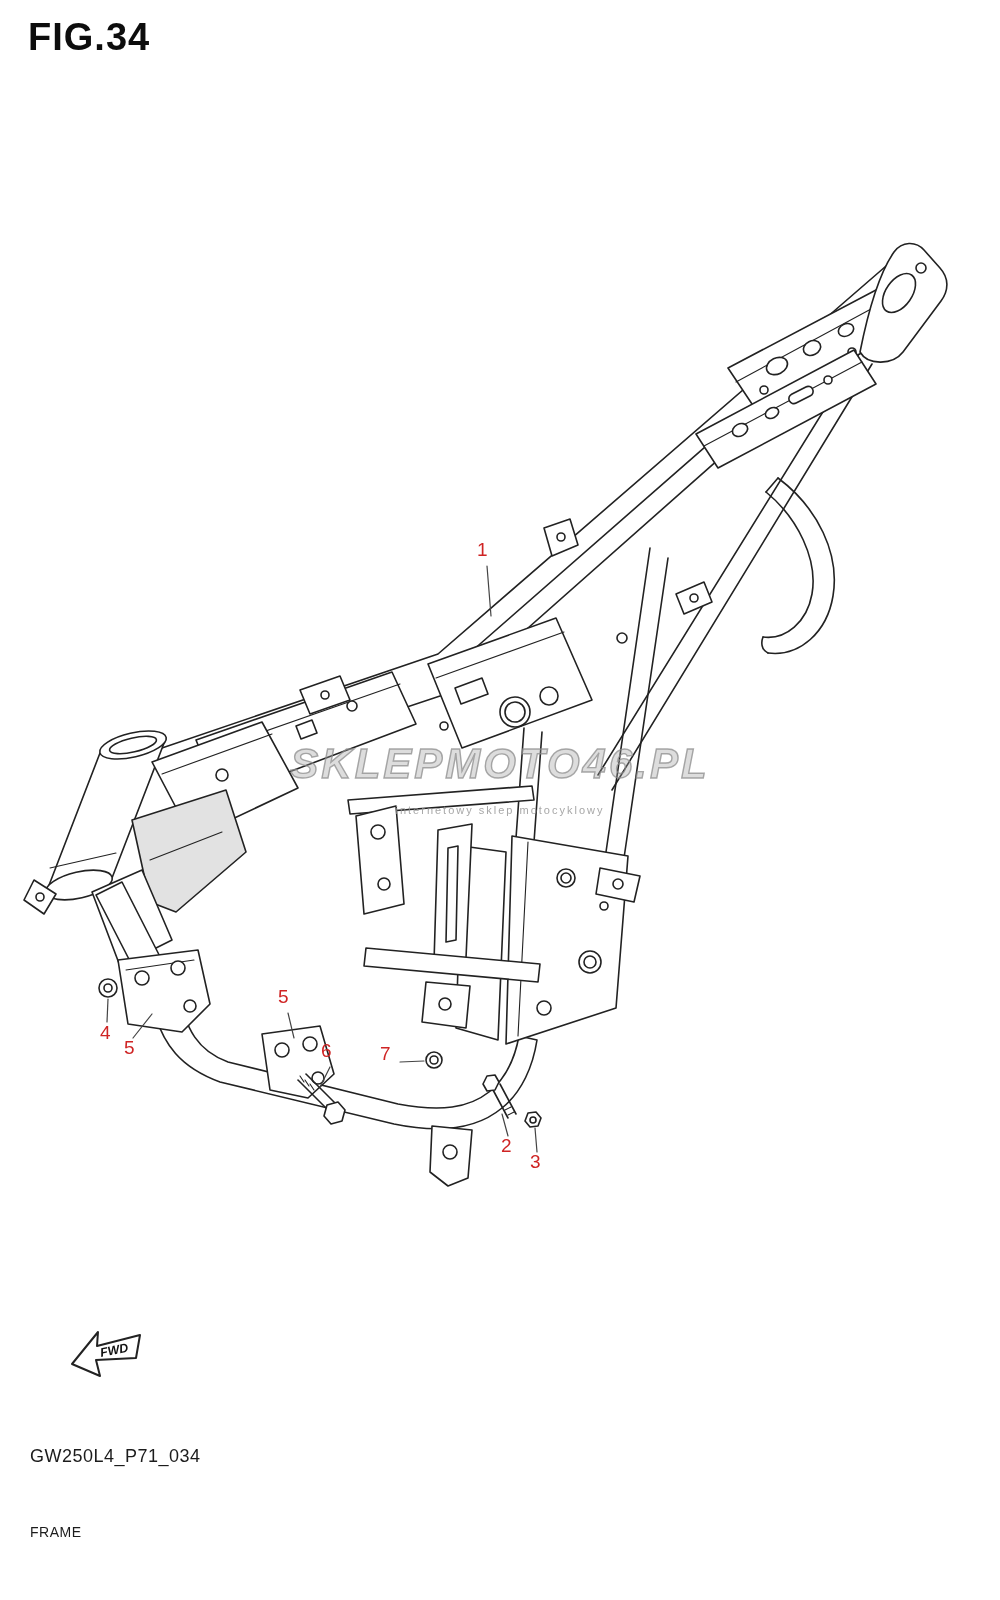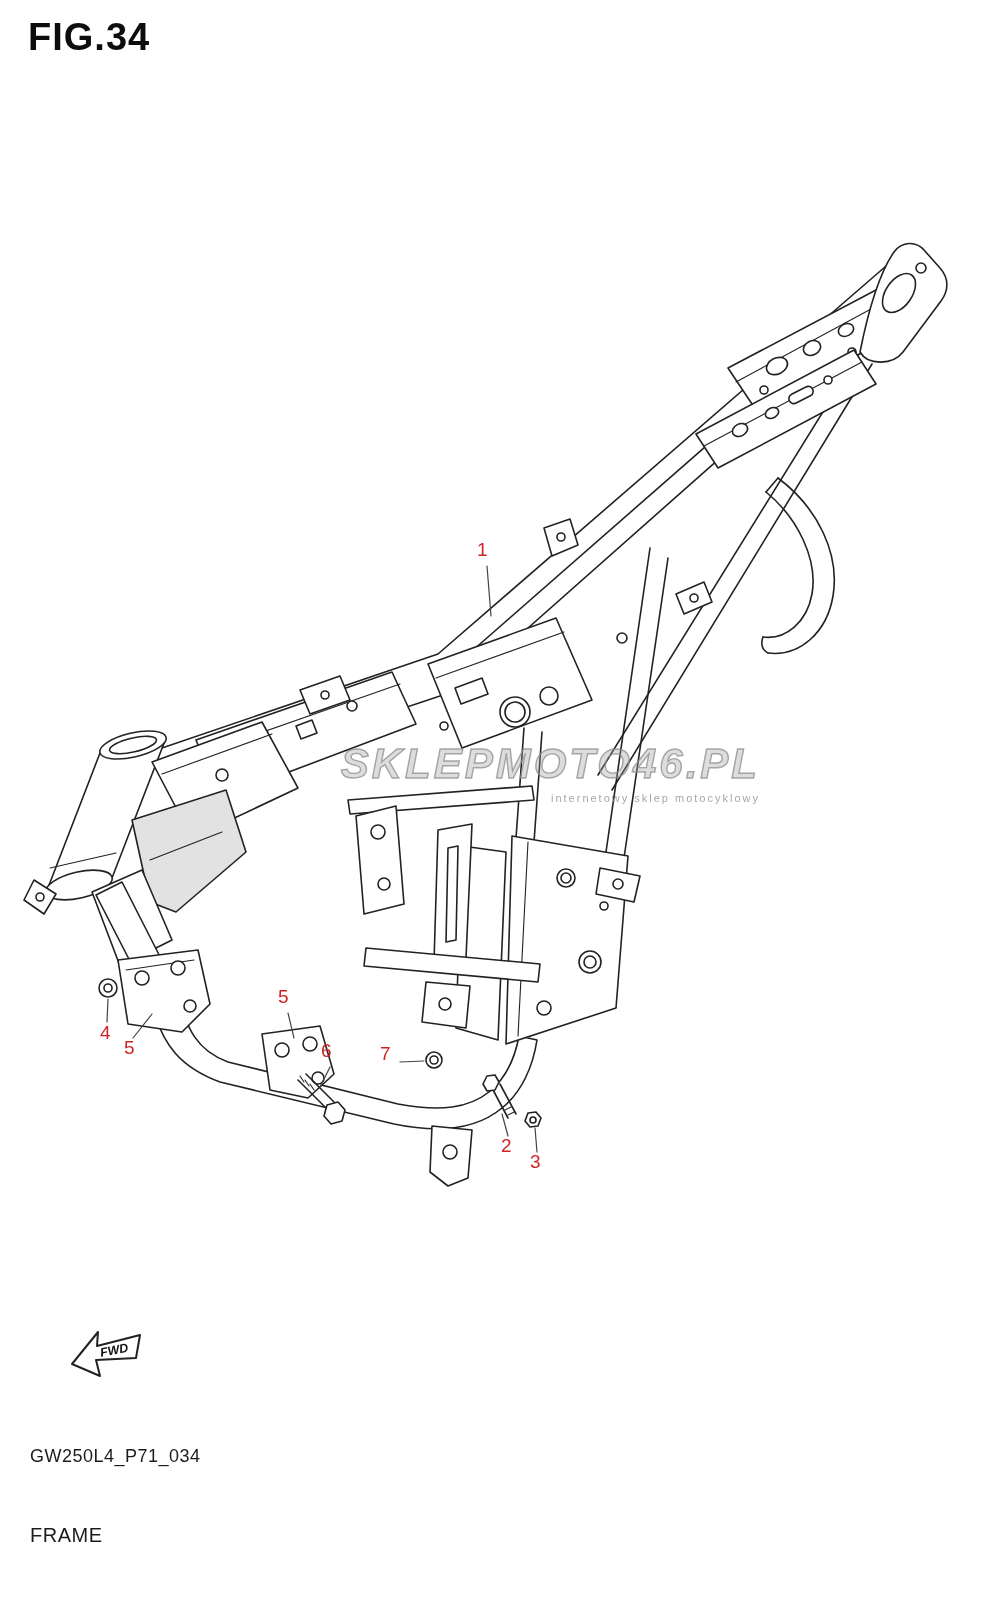--- a/index.html
+++ b/index.html
@@ -21,39 +21,39 @@
   #frame-svg .fw { fill:#ffffff; }
   #frame-svg .fg { fill:#e2e2e2; }
   #frame-svg .thin { stroke-width:1.1; }
   #frame-svg .nostroke { stroke:none; }
   #frame-svg .leaders path { stroke:#444; stroke-width:1.2; }
   .callout {
     position:absolute; z-index:4; color:#cf2424;
     font-size:19px; line-height:1; font-weight:400;
   }
   .watermark {
-    position:absolute; left:240px; top:740px; width:520px; text-align:right;
+    position:absolute; left:240px; top:740px; width:520px; text-align:center;
     z-index:3; pointer-events:none;
   }
   .wm-main {
     font-size:42px; font-weight:700; font-style:italic; letter-spacing:3px;
     color:rgba(158,158,158,0.35);
     -webkit-text-stroke:1.4px rgba(140,140,140,0.75);
     white-space:nowrap;
   }
   .wm-tag {
-    margin-top:4px; font-size:11px; letter-spacing:2px;
+    margin-top:16px; font-size:11px; letter-spacing:2px;
     color:rgba(150,150,150,0.85);
   }
   .footer-code {
     position:absolute; left:30px; top:1446px; font-size:18px; color:#1c1c1c;
     z-index:5; letter-spacing:0.5px;
   }
   .footer-name {
-    position:absolute; left:30px; top:1524px; font-size:20px; color:#1c1c1c;
+    position:absolute; left:30px; top:1524px; font-size:14px; color:#1c1c1c;
     z-index:5; letter-spacing:0.5px;
   }
 </style>
 </head>
 <body>
 
 <div class="page">
 
   <div class="fig-title">FIG.34</div>
 

